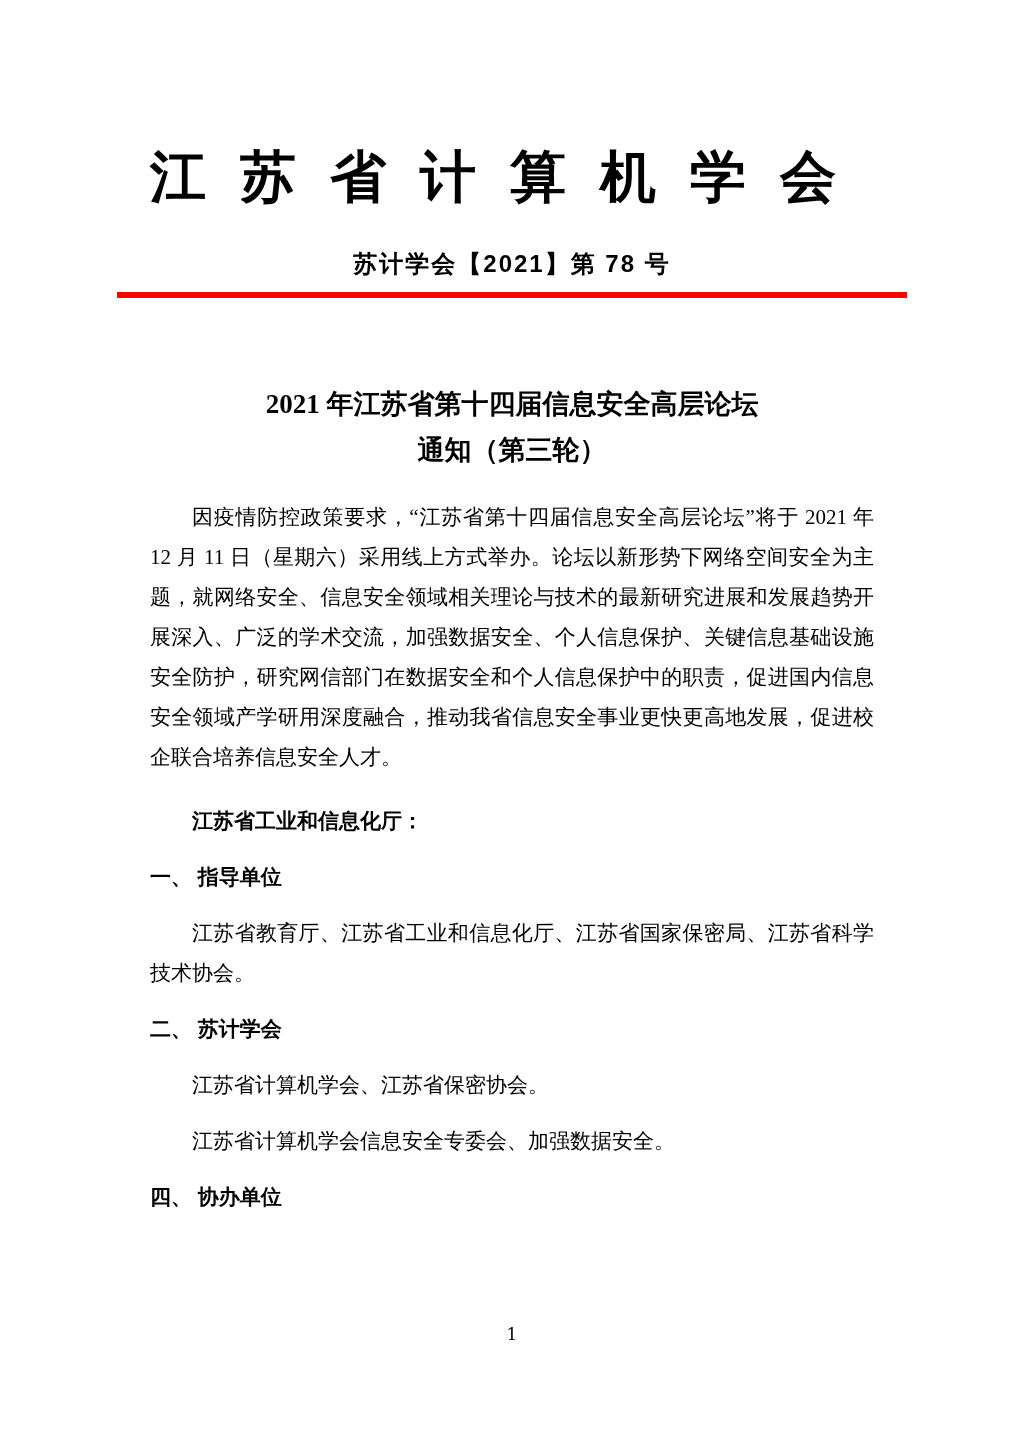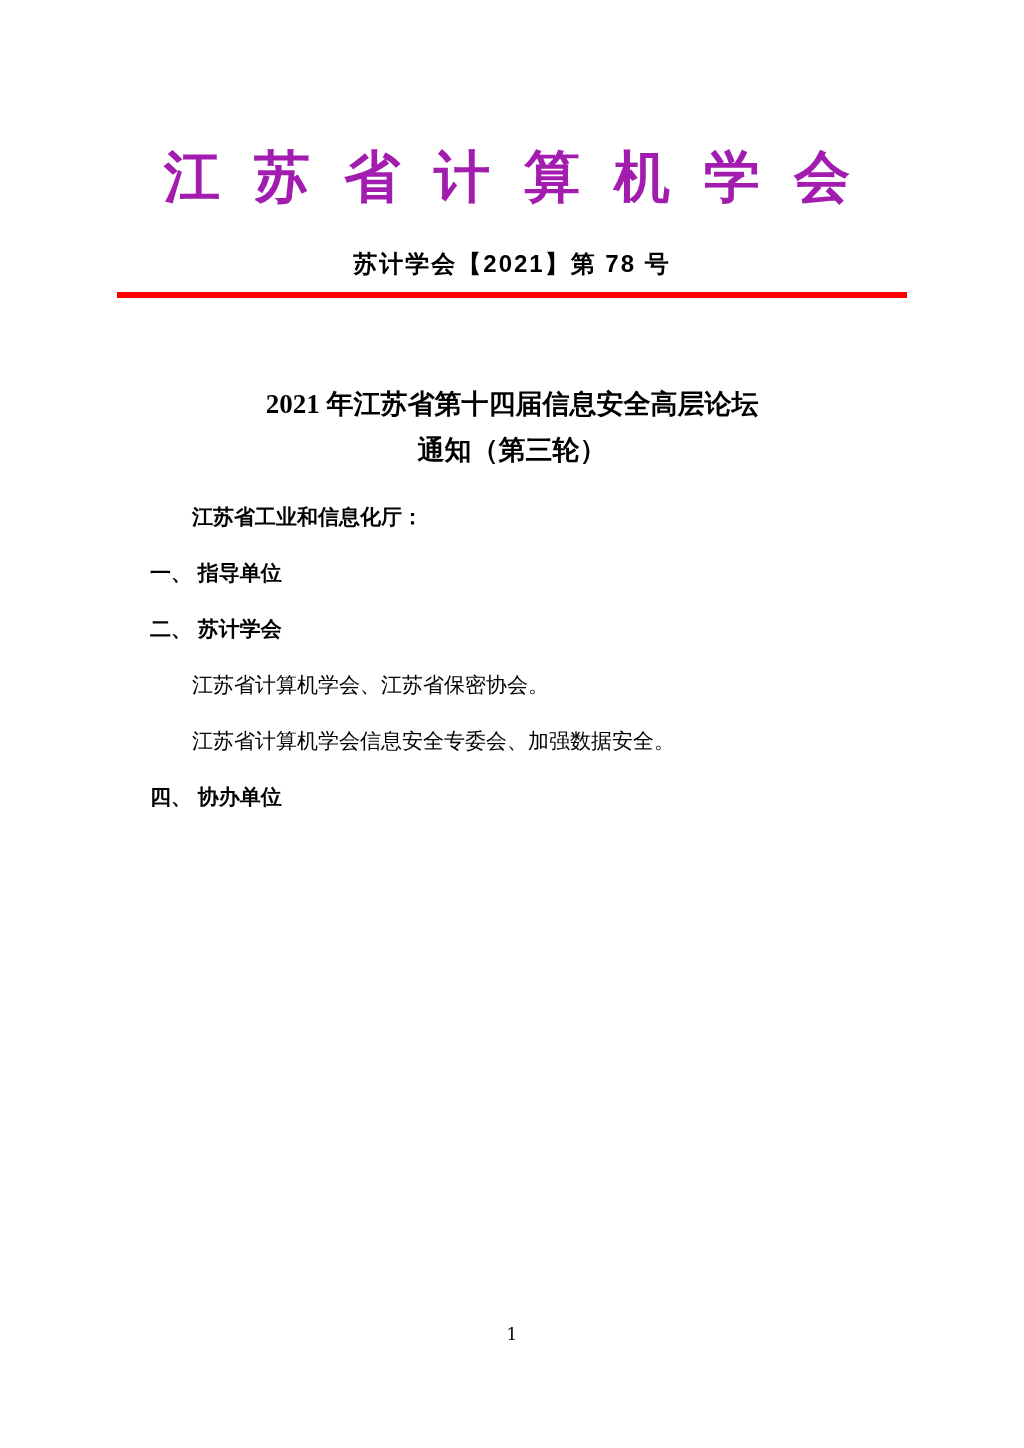--- a/index.html
+++ b/index.html
@@ -11,22 +11,21 @@
     margin: 0 auto;
     background: #ffffff;
     color: #000000;
     font-family: "Liberation Serif", "DejaVu Serif", serif;
     overflow: hidden;
   }
   .content { padding: 142px 150px 0 150px; }
 
   .org-title {
     margin: 0;
-    text-align: center;
-    color: #a21caf;
+    color: #000000;
     font-weight: 700;
     font-size: 56px;
     line-height: 1.25;
     letter-spacing: 10px;
     white-space: nowrap;
     font-family: "Liberation Serif", "DejaVu Serif", serif;
   }
   .doc-no {
     margin-top: 36px;
     text-align: center;
@@ -100,24 +99,26 @@
       <div class="doc-no">苏计学会【2021】第 78 号</div>
       <div class="red-rule"></div>
     </header>
 
     <main>
       <div class="title-block">
         <div>2021 年江苏省第十四届信息安全高层论坛</div>
         <div>通知（第三轮）</div>
       </div>
 
+      <p class="intro">因疫情防控政策要求，“江苏省第十四届信息安全高层论坛”将于 2021 年 12 月 11 日（星期六）采用线上方式举办。论坛以新形势下网络空间安全为主题，就网络安全、信息安全领域相关理论与技术的最新研究进展和发展趋势开展深入、广泛的学术交流，加强数据安全、个人信息保护、关键信息基础设施安全防护，研究网信部门在数据安全和个人信息保护中的职责，促进国内信息安全领域产学研用深度融合，推动我省信息安全事业更快更高地发展，促进校企联合培养信息安全人才。</p>
 
       <p class="lead">江苏省工业和信息化厅：</p>
 
       <h3 class="sec-h">一、 指导单位</h3>
+      <p class="sec-b">江苏省教育厅、江苏省工业和信息化厅、江苏省国家保密局、江苏省科学技术协会。</p>
 
       <h3 class="sec-h">二、 苏计学会</h3>
       <p class="sec-b">江苏省计算机学会、江苏省保密协会。</p>
 
       <p class="sec-b">江苏省计算机学会信息安全专委会、加强数据安全。</p>
 
       <h3 class="sec-h">四、 协办单位</h3>
     </main>
 
     <footer>

